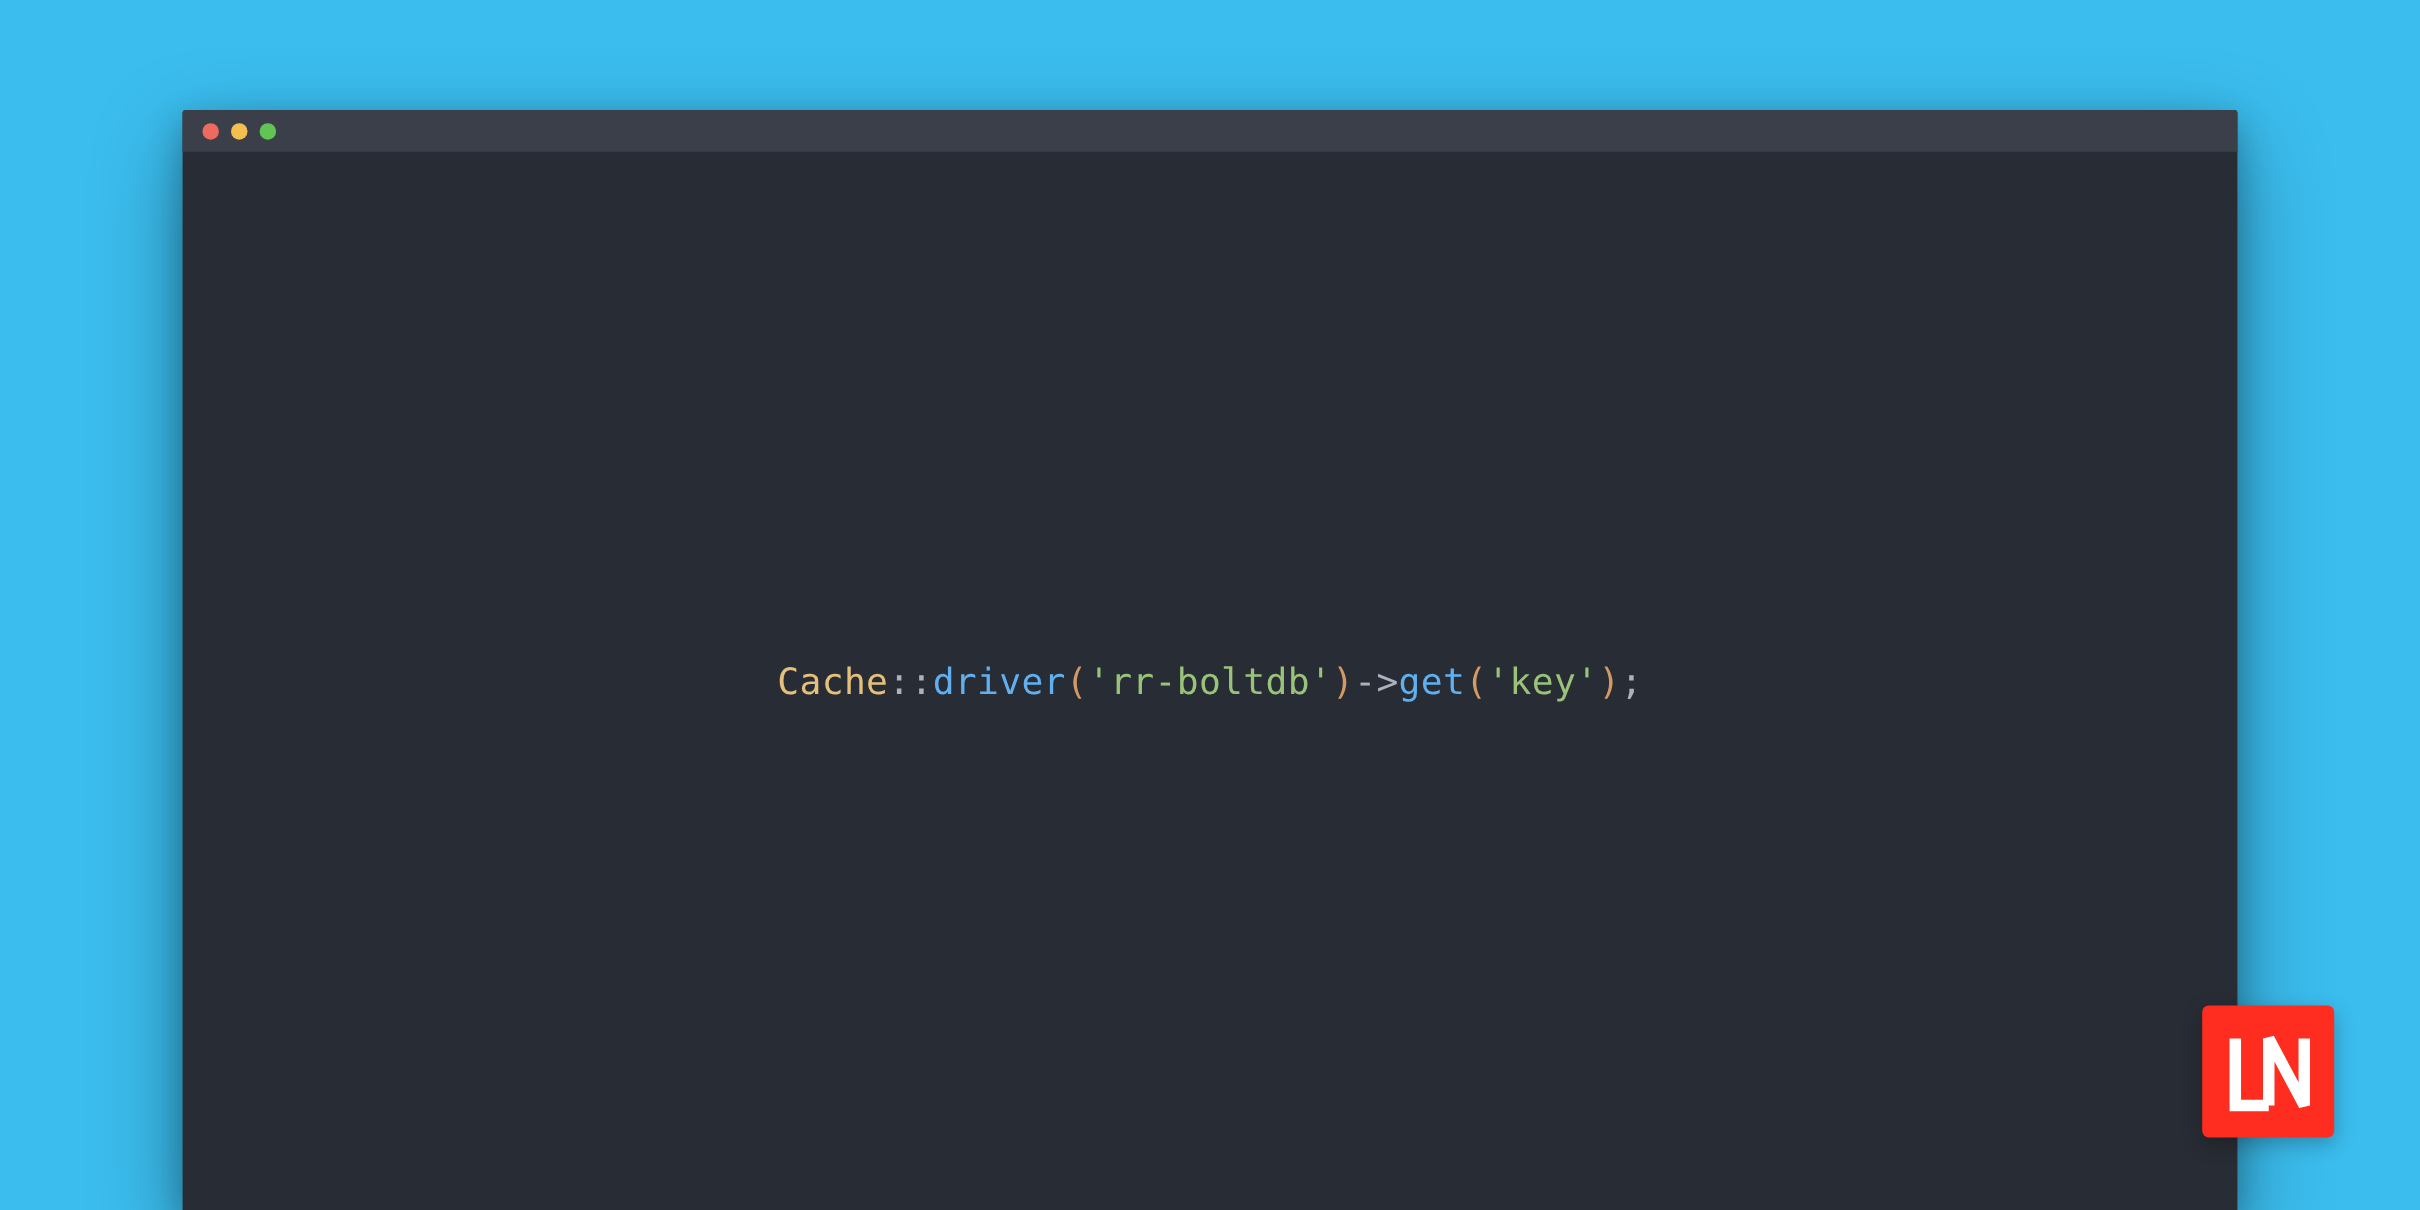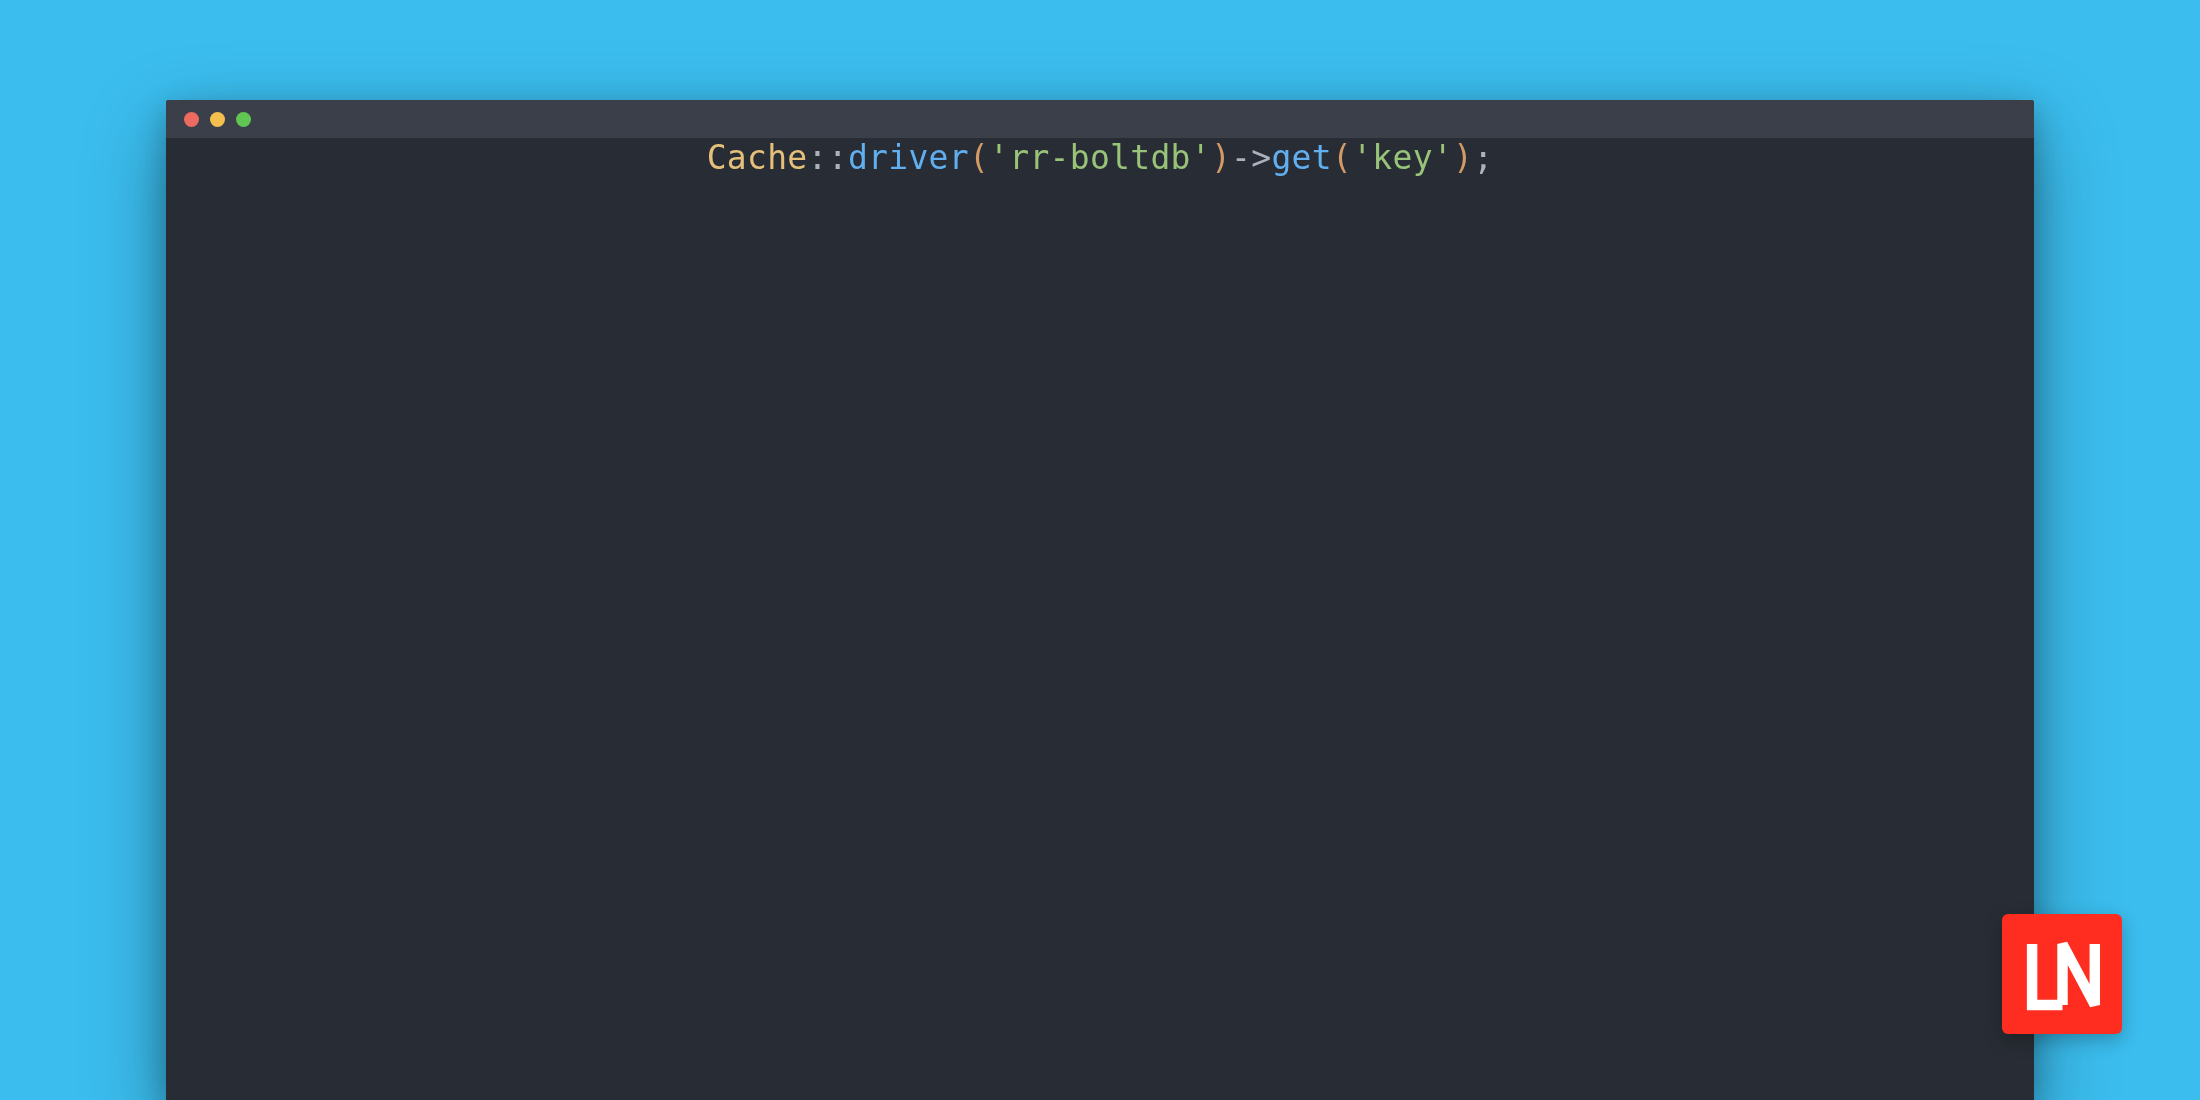--- a/index.html
+++ b/index.html
@@ -47,20 +47,21 @@
       border-radius: 50%;
     }
 
     .traffic-light.red { background: #ed6a5e; }
     .traffic-light.yellow { background: #f5bf4f; }
     .traffic-light.green { background: #61c554; }
 
     .editor-body {
       flex: 1;
       display: flex;
+      align-items: center;
       justify-content: center;
     }
 
     .code-line {
       font-size: 33px;
       font-weight: 400;
       white-space: pre;
       letter-spacing: 0.3px;
     }
 

